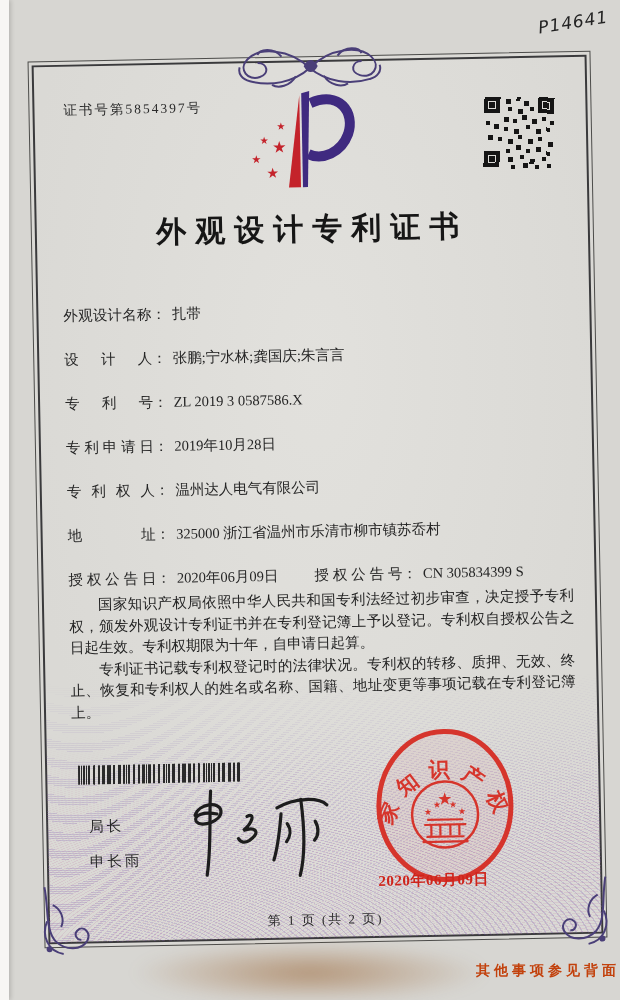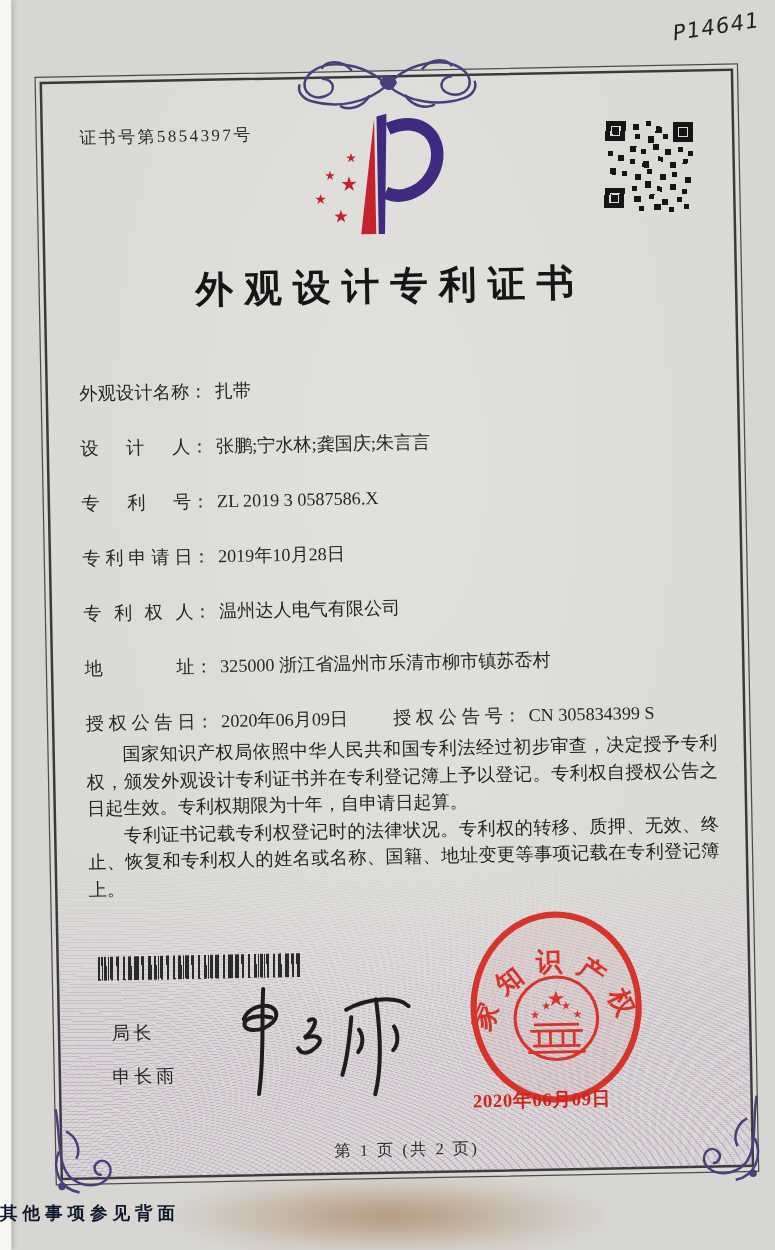--- a/index.html
+++ b/index.html
@@ -49,22 +49,22 @@
   .sig-name{position:absolute;left:46px;top:791px;font-size:14.5px;letter-spacing:3px;}
   .sig-hand{position:absolute;left:130px;top:724px;}
   .seal{position:absolute;left:330px;top:672px;opacity:.92;}
   .seal-date{position:absolute;left:334px;top:816px;font-size:15px;font-weight:700;
     color:#cf241b;letter-spacing:.5px;white-space:nowrap;}
   .page-num{position:absolute;left:0;top:854px;width:100%;text-align:center;
     font-size:13px;letter-spacing:2px;color:#2b2b2b;}
   .smudge{position:absolute;left:130px;top:942px;width:360px;height:56px;
     background:radial-gradient(ellipse at 50% 55%, rgba(150,95,45,.55), rgba(150,95,45,0) 70%);
     filter:blur(7px);}
-  .other-note{position:absolute;left:0;top:962px;width:100%;text-align:left;
-    font-size:14px;font-weight:600;letter-spacing:4px;color:#0f172a;}
+  .other-note{position:absolute;left:0;top:962px;width:100%;text-align:right;
+    font-size:14px;font-weight:600;letter-spacing:4px;color:#c2410c;}
 </style>
 </head>
 <body>
 
 <div class="page">
   <div class="scan-edge"></div>
   <div class="p-code">P14641</div>
 
   <div class="cert">
     <div class="inner-border"></div>

